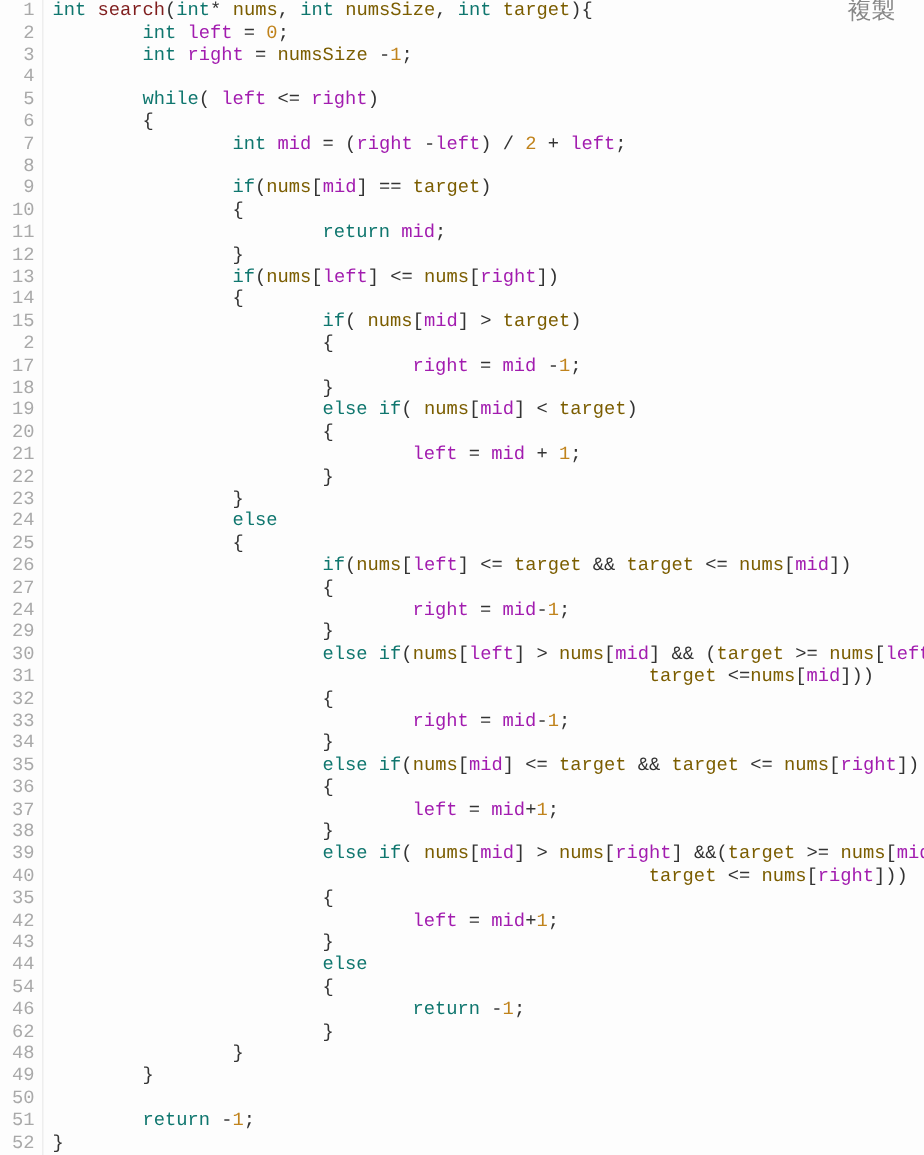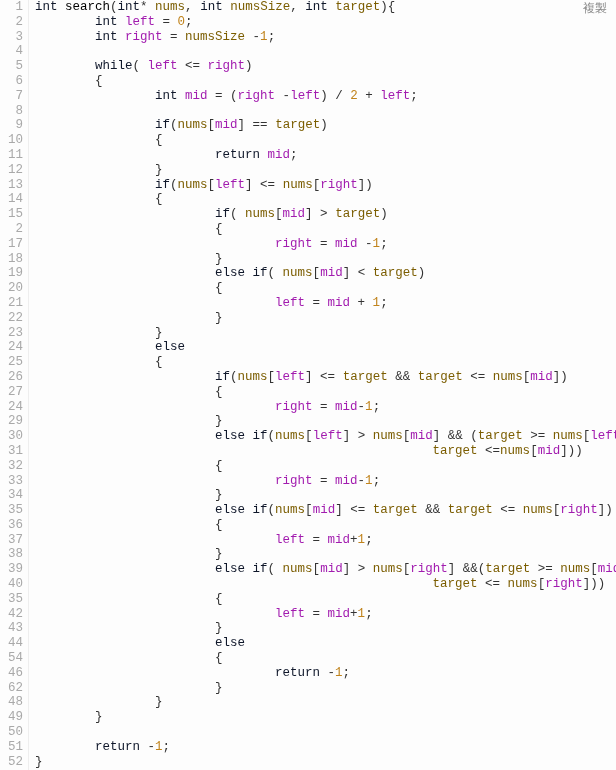--- a/index.html
+++ b/index.html
@@ -30,32 +30,32 @@
     width: 20px;
     flex-shrink: 0;
   }
   .gutter div { height: 14.8px; }
   .code {
     padding-left: 6px;
     white-space: pre;
     flex: 1;
   }
   .code-line { height: 14.8px; }
-  .kw { color: #0f172a; }       
+  .kw { color: #0f766e; }       
   .num { color: #c0831c; }      
   .id-var { color: #a21caf; }   
   .builtin { color: #7b5d00; }  
-  .fn { color: #000000; }
+  .fn { color: #7f1d1d; }
   .pn { color: #333; }
   .copy-btn {
     position: absolute;
     top: 1px;
-    right: 9px;
+    right: 19px;
     font-family: "Microsoft JhengHei", sans-serif;
-    font-size: 12px;
+    font-size: 16px;
     color: #888;
   }
 </style>
 </head>
 <body>
 
 <div class="copy-btn">複製</div>
 
 <div class="editor">
   <div class="gutter" id="gutter">

